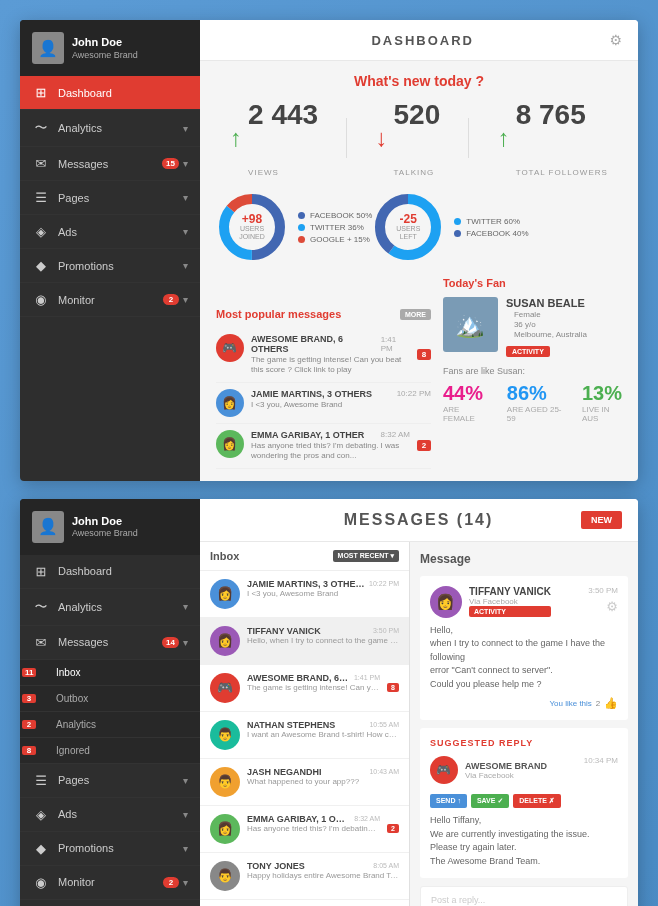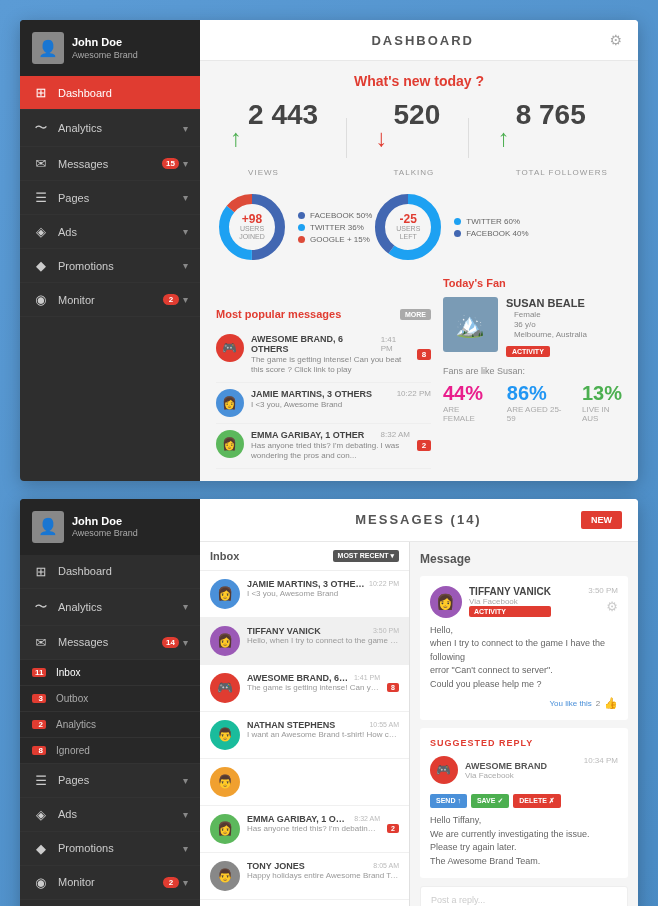--- a/index.html
+++ b/index.html
@@ -108,29 +108,29 @@
       cursor: pointer;
       position: relative;
       background: #282828;
       border-bottom: 1px solid #333;
     }
     .nav-sub-item.active-sub {
       color: #fff;
     }
     .nav-sub-item .sub-badge {
       position: absolute;
-      left: 12px;
+      left: 2px;
       background: #e03c31;
       color: #fff;
       font-size: 8px;
       font-weight: 700;
       padding: 0px 3px;
       border-radius: 2px;
       min-width: 14px;
-      text-align: right;
+      text-align: center;
     }
 
     
     .main {
       flex: 1;
       background: #f5f5f5;
       display: flex;
       flex-direction: column;
     }
 
@@ -387,21 +387,21 @@
       font-size: 8px;
       color: #aaa;
       text-transform: uppercase;
     }
     .fs-pink { color: #e91e8c; }
     .fs-blue { color: #2196f3; }
     .fs-green { color: #4caf50; }
 
     
     .messages-panel .main-header-title {
-      font-size: 13px;
+      font-size: 16px;
     }
     .new-btn {
       background: #e03c31;
       color: #fff;
       font-size: 9px;
       font-weight: 700;
       padding: 4px 10px;
       border-radius: 2px;
       cursor: pointer;
     }
@@ -1014,20 +1014,27 @@
           <div class="inbox-content">
             <div class="inbox-top">
               <span class="inbox-name">NATHAN STEPHENS</span>
               <span class="inbox-time">10:55 AM</span>
             </div>
             <div class="inbox-preview">I want an Awesome Brand t-shirt! How can I get one. I'm an Awesome Brand...</div>
           </div>
         </div>
         <div class="inbox-item">
           <div class="inbox-avatar av-orange">👨</div>
+          <div class="inbox-content">
+            <div class="inbox-top">
+              <span class="inbox-name">JASH NEGANDHI</span>
+              <span class="inbox-time">10:43 AM</span>
+            </div>
+            <div class="inbox-preview">What happened to your app???</div>
+          </div>
         </div>
         <div class="inbox-item">
           <div class="inbox-avatar av-green">👩</div>
           <div class="inbox-content">
             <div class="inbox-top">
               <span class="inbox-name">EMMA GARIBAY, 1 OTHER</span>
               <span class="inbox-time">8:32 AM</span>
             </div>
             <div class="inbox-preview">Has anyone tried this? I'm debating. I was wondering the pros and con...</div>
           </div>

